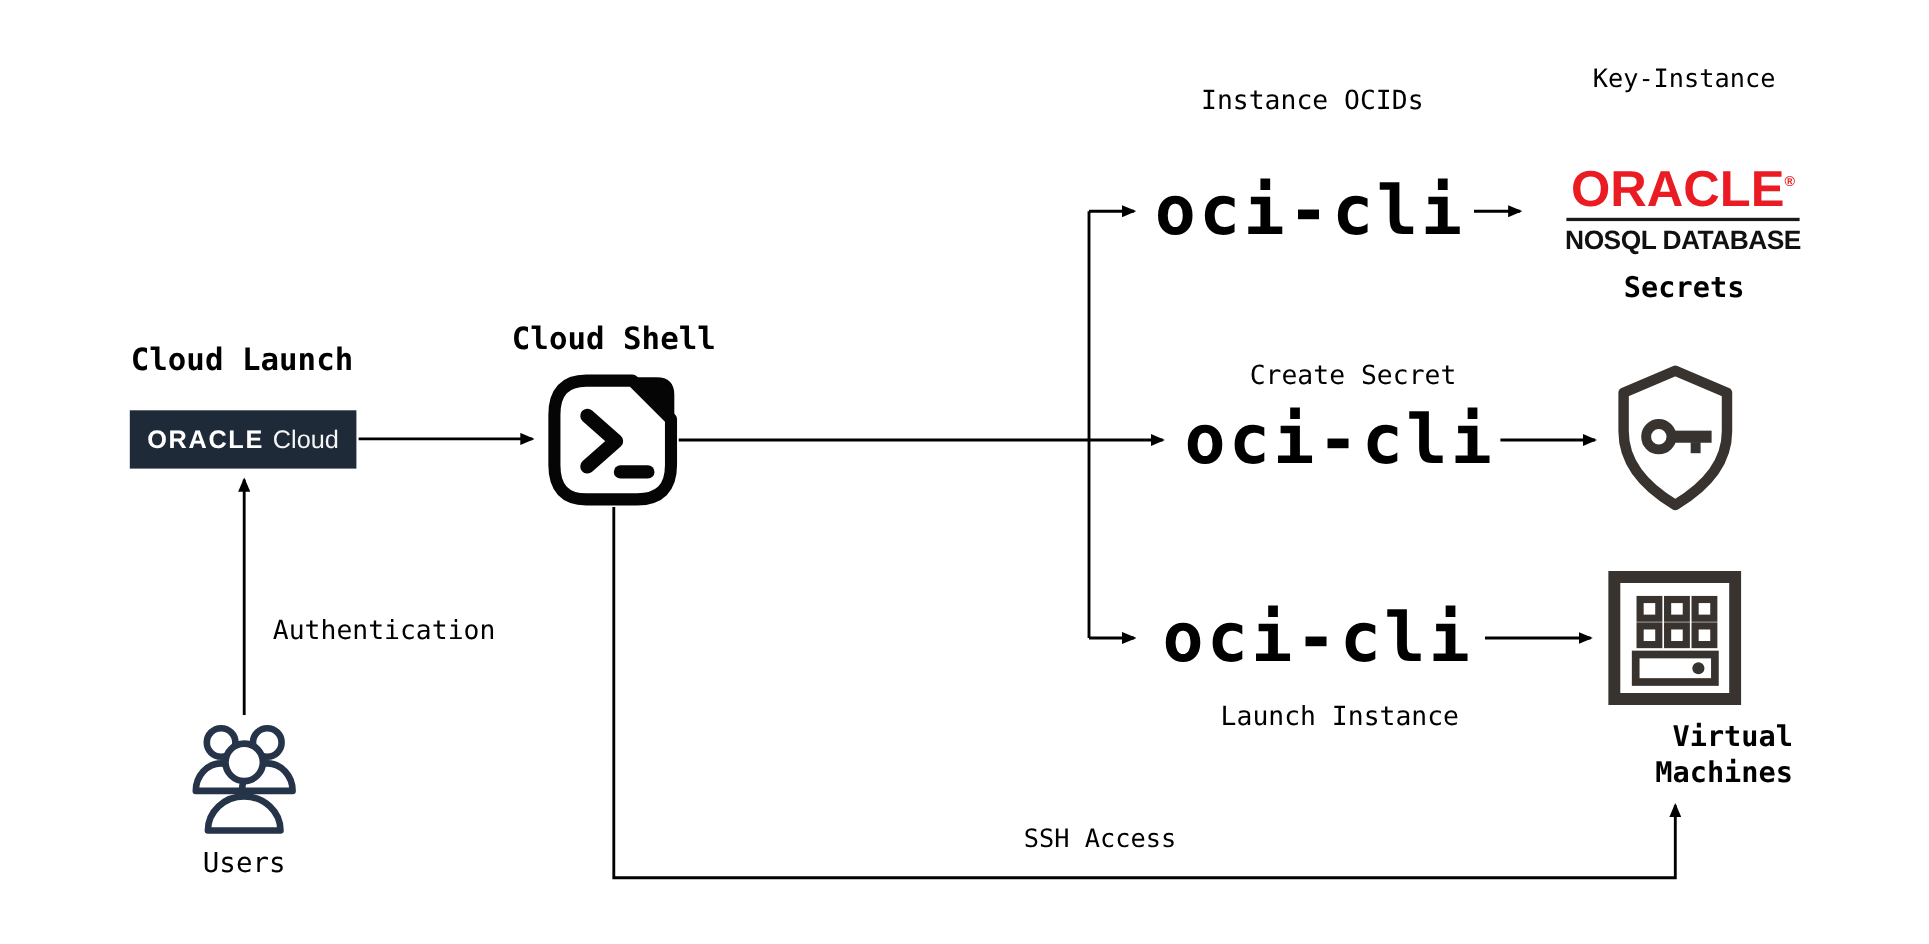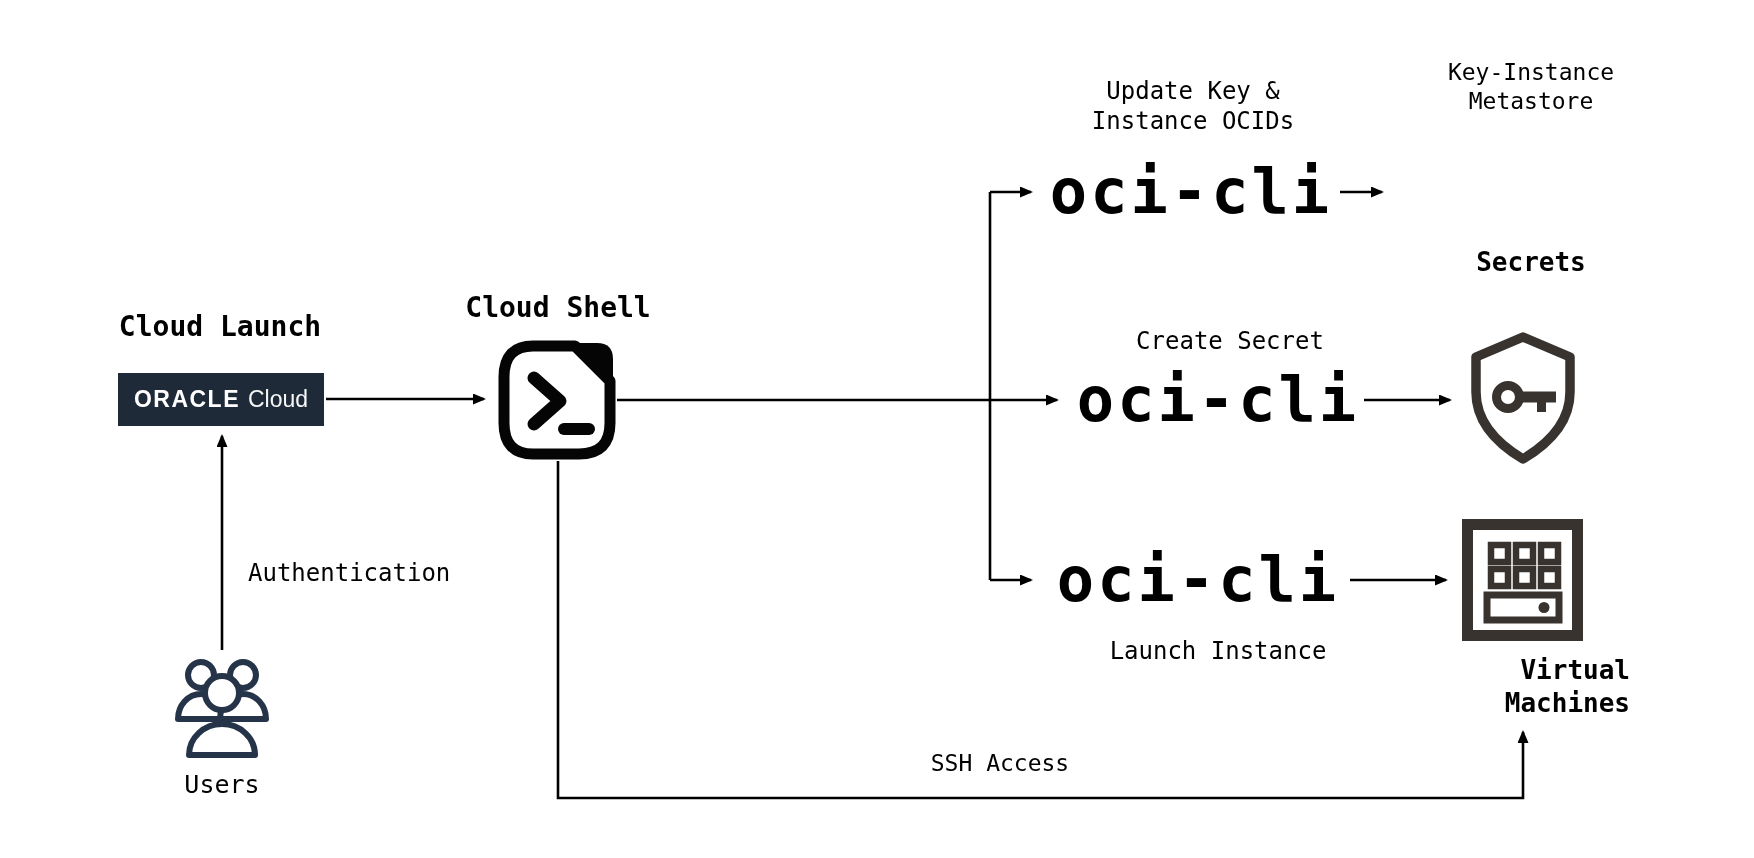--- a/index.html
+++ b/index.html
@@ -125,28 +125,31 @@
 
   <div class="node center title-lg shell-title">Cloud Shell</div>
   <svg class="node shell-icon" viewBox="0 0 120 122">
     <path class="ink" d="M36,7 H78 L113,42 V84 Q113,115 82,115 H36 Q7,115 7,84 V38 Q7,7 36,7 Z" fill="#ffffff" stroke-width="11" stroke-linejoin="round"></path>
     <path class="fill-ink" d="M76,4 L116,44 V20 Q116,4 100,4 Z"></path>
     <polyline class="ink" points="37,39 63,62 37,85" fill="none" stroke-width="13" stroke-linecap="round" stroke-linejoin="round"></polyline>
     <line class="ink" x1="67" y1="90" x2="92" y2="90" stroke-width="12" stroke-linecap="round"></line>
   </svg>
 
   <div class="node center caption cli-top-caption">
-    <span style="display:block">Update Key &amp;</span>
     <span style="display:block">Instance OCIDs</span>
   </div>
   <div class="node center cmd cli-top-cmd">oci-cli</div>
 
   <div class="node center nosql-title caption">
     <span style="display:block">Key-Instance</span>
-    <span style="display:block">Metastore</span>
+  </div>
+  <div class="node center nosql-logo">
+    <div class="oracle"><span>ORACLE</span><span class="reg">®</span></div>
+    <div class="rule"></div>
+    <div class="sub">NOSQL DATABASE</div>
   </div>
 
   <div class="node center caption cli-mid-caption">Create Secret</div>
   <div class="node center cmd cli-mid-cmd">oci-cli</div>
 
   <div class="node center title-md secrets-title">
     <span style="display:block">Secrets</span>
   </div>
   <svg class="node shield-icon dark-icon" viewBox="0 0 114 140">
     <path class="ink" d="M57,9 L104,29 V64 Q104,103 57,131 Q10,103 10,64 V29 Z" stroke-width="9.5" stroke-linejoin="round"></path>

